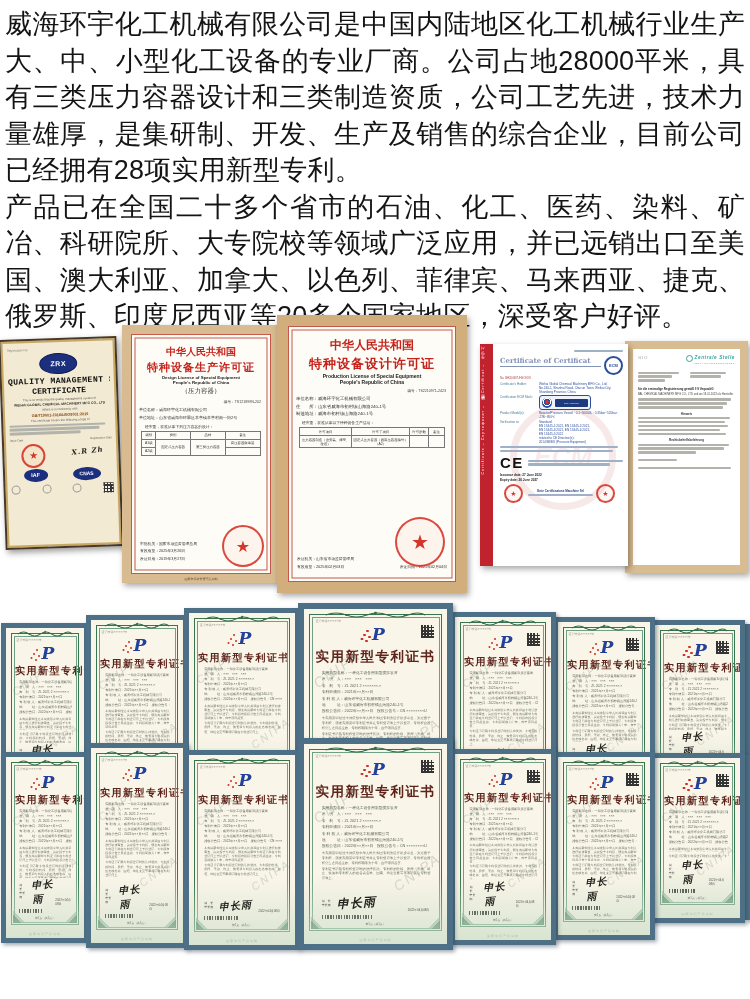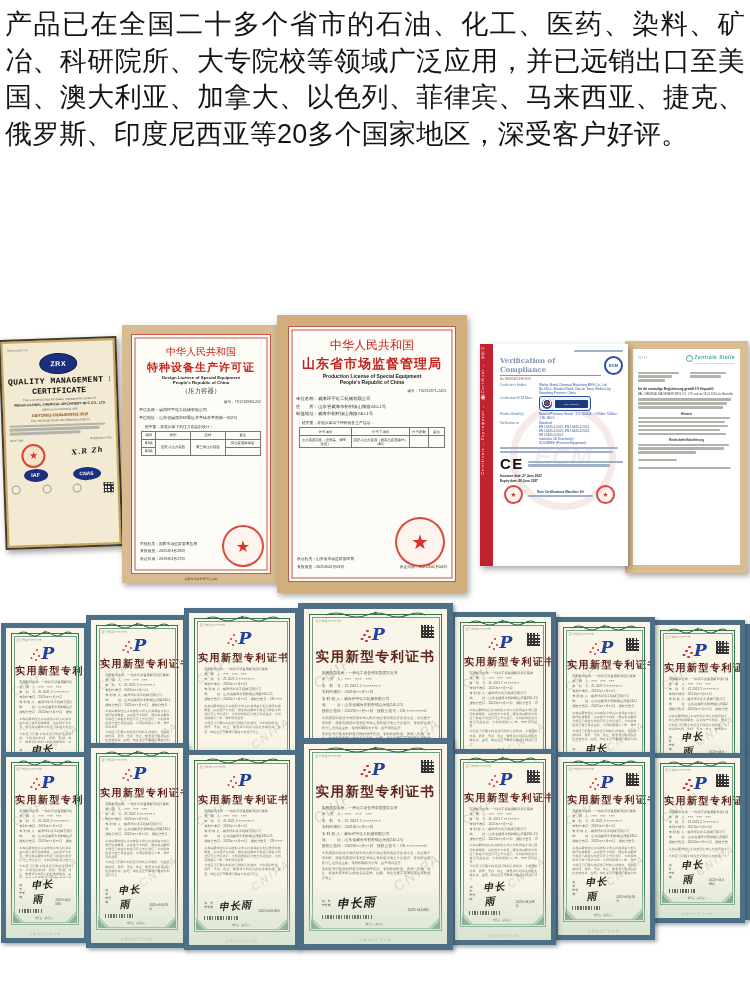--- a/index.html
+++ b/index.html
@@ -46,21 +46,21 @@
   .qr{background:repeating-linear-gradient(90deg,#343434 0 1.6px,transparent 1.6px 3.2px),
                repeating-linear-gradient(0deg,#343434 0 1.6px,#f2efe2 1.6px 3.2px);}
   .qms .qr{width:10px;height:10px;}
   
   .tanframe{box-sizing:border-box;}
   .design{left:122px;top:325px;width:158px;height:258px;background:#d8bb90;padding:9px;z-index:4;}
   .production{left:277px;top:315px;width:190px;height:278px;background:#d2ae7d;padding:11px;z-index:5;}
   .redpaper{width:100%;height:100%;background:#fdfcf7;border:1px solid #c5584a;
             box-shadow:inset 0 0 0 2.5px #fdfcf7, inset 0 0 0 3.5px #c5584a;
             box-sizing:border-box;padding:8px 7px;overflow:hidden;position:relative;}
-  .redpaper .tcn1{text-align:center;color:#c5231c;font-weight:normal;margin:2px 0 0;}
+  .redpaper .tcn1{text-align:center;color:#c5231c;font-weight:bold;margin:2px 0 0;}
   .redpaper .tcn2{text-align:center;color:#c5231c;font-weight:bold;margin:1px 0 0;letter-spacing:1px;}
   .redpaper .ten{text-align:center;color:#222;font-weight:bold;}
   .design .tcn1{font-size:10px;}.design .tcn2{font-size:11px;}
   .design .ten{font-size:4.4px;}
   .design .sub{text-align:center;font-size:6.5px;color:#222;margin:2px 0;}
   .production .tcn1{font-size:12px;}.production .tcn2{font-size:13px;}
   .production .ten{font-size:5px;}
   .num{text-align:right;font-size:3.6px;color:#444;margin:4px 2px 3px 0;}
   .fld{font-size:4px;color:#333;margin:2.6px 0;white-space:nowrap;overflow:hidden;}
   .production .fld{font-size:4.4px;}
@@ -171,20 +171,21 @@
         background:linear-gradient(180deg,rgba(217,231,212,0),rgba(205,222,201,.75));}
   .sigrow,.pagenote{z-index:1;}
   .sigrow{margin-top:auto;}
 </style>
 </head>
 <body>
 
 <div class="page">
 
   <section class="intro">
+    <p>威海环宇化工机械有限公司是中国内陆地区化工机械行业生产大、中、小型化工设备的专业厂商。公司占地28000平米，具有三类压力容器设计和三类制造资质，公司工艺先进，技术力量雄厚，是集研制、开发、生产及销售的综合企业，目前公司已经拥有28项实用新型专利。</p>
     <p>产品已在全国二十多个省市的石油、化工、医药、染料、矿冶、科研院所、大专院校等领域广泛应用，并已远销出口至美国、澳大利亚、加拿大、以色列、菲律宾、马来西亚、捷克、俄罗斯、印度尼西亚等20多个国家地区，深受客户好评。</p>
   </section>
 
   <section>
 
     <div class="lic qms">
       <div class="reg"><span>Registration No.</span></div>
       <span class="zrx">ZRX</span>
       <h1>QUALITY MANAGEMENT SYSTEM</h1>
       <h2>CERTIFICATE</h2>
@@ -253,21 +254,21 @@
           <div>发证日期：2019年3月27日</div>
         </div>
         <div class="seal seal2">★</div>
       </div>
       <div class="licfoot">国家市场监督管理总局制</div>
     </div>
 
     <div class="lic tanframe production">
       <div class="redpaper">
         <div class="tcn1">中华人民共和国</div>
-        <div class="tcn2">山东省市场监督管理局</div>
+        <div class="tcn2">特种设备设计许可证</div>
         <div class="ten">Production License of Special Equipment</div>
         <div class="ten">People's Republic of China</div>
         <div class="num">编号：TS2210971-2423</div>
         <div class="fld">单位名称：威海环宇化工机械有限公司</div>
         <div class="fld">住　　所：山东省威海市初村镇山海路240-1号</div>
         <div class="fld">制造地址：威海市初村镇山海路240-1号</div>
         <div class="apl">经审查，获准从事以下特种设备生产活动：</div>
         <table class="lt">
           <tbody>
               <tr>
@@ -298,21 +299,21 @@
     <div class="lic compliance">
       <div class="sideband">
         <span>Certificate – Сертификат – 證明書 – Certificat – 증명서</span>
       </div>
       <div class="cwm">
           <b>ECM</b>
         </div>
       <div class="cbody">
         <i class="bar blu" style="width:40%;margin-left:60%"></i>
         <div class="chead">
-          <h1>Verification of Compliance</h1>
+          <h1>Certificate of Certificat</h1>
           <span class="ecmring">ECM</span>
         </div>
         <div class="cno">No. BH2006/7UH9O/O/S</div>
         <div class="cgrid">
           <span class="clab">Certificate's Holder:</span>
           <span class="cval"><span>Weihai Global Chemical Machinery MFG Co., Ltd.</span><br>
             <span>No.240-1, Shanhai Road, Chucun Town, Weihai City, Shandong Province, China</span></span>
           <span class="clab">Certification ECM Mark:</span>
           <span class="cval">
             <span class="markbox">

